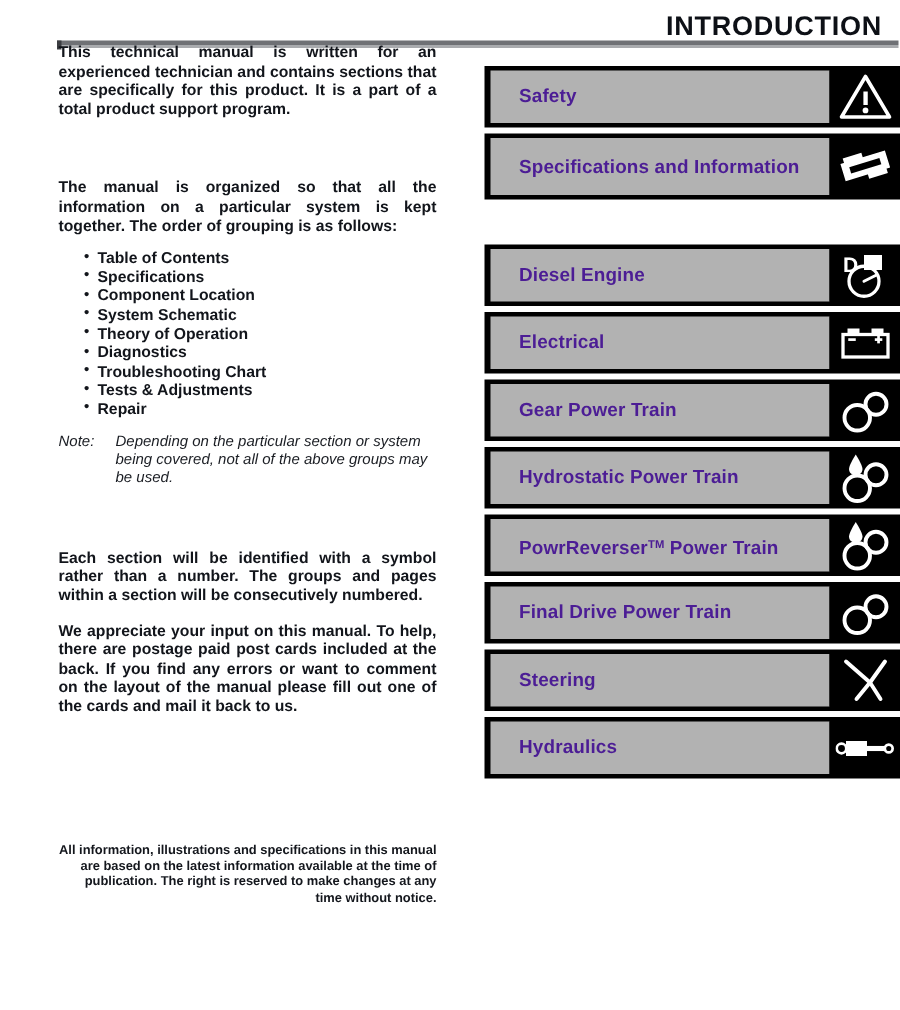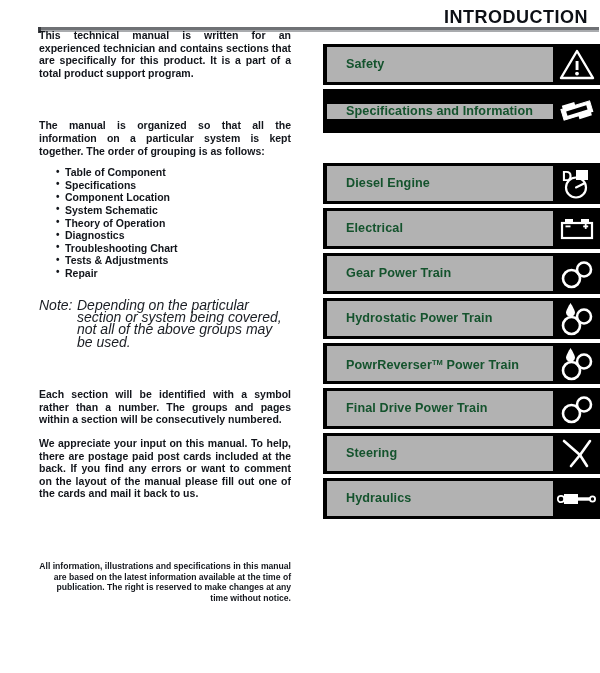--- a/index.html
+++ b/index.html
@@ -85,24 +85,24 @@
   }
   #bullet-list li::before {
     content: "\2022";
     position: absolute;
     left: 17px;
     top: -0.5px;
     font-size: 10px;
   }
 
   #note-block {
-    margin-top: 19px;
+    margin-top: 9px;
     display: flex;
     font-style: italic;
-    font-size: 14px;
+    font-size: 10px;
     line-height: 12.4px;
     color: #1a1d23;
   }
   #note-label {
     flex: 0 0 38px;
     font-style: italic;
   }
   #note-text {
     flex: 1;
     font-style: italic;
@@ -131,33 +131,33 @@
     position: relative;
     height: 41px;
     background: #000000;
     box-sizing: border-box;
     padding: 3px 0 3px 4px;
     margin-bottom: 4px;
     display: flex;
     align-items: stretch;
     overflow: hidden;
   }
-  .section-btn.tall { height: 44px; align-items: center; }
+  .section-btn.tall { height: 44px; }
   .btn-label-box {
     flex: 0 0 226px;
     background: #b2b2b2;
     display: flex;
     align-items: center;
     padding-left: 19px;
     box-sizing: border-box;
   }
   .btn-label {
     font-size: 12.6px;
     font-weight: bold;
-    color: #14532d;
+    color: #4c1d95;
     line-height: 15px;
     letter-spacing: 0.1px;
   }
   .btn-label .tm {
     font-size: 7.5px;
     vertical-align: 4px;
     font-weight: bold;
   }
   .btn-icon-box {
     flex: 1 1 auto;
@@ -191,21 +191,21 @@
 
 <div id="left-column">
 
   <p class="body-para">This technical manual is written for an experienced technician and contains sections that are specifically for this product. It is a part of a total product support program.</p>
 
   <div class="gap-lg"></div>
 
   <p class="body-para">The manual is organized so that all the information on a particular system is kept together. The order of grouping is as follows:</p>
 
   <ul id="bullet-list">
-    <li>Table of Component</li>
+    <li>Table of Contents</li>
     <li>Specifications</li>
     <li>Component Location</li>
     <li>System Schematic</li>
     <li>Theory of Operation</li>
     <li>Diagnostics</li>
     <li>Troubleshooting Chart</li>
     <li>Tests &amp; Adjustments</li>
     <li>Repair</li>
   </ul>
 

